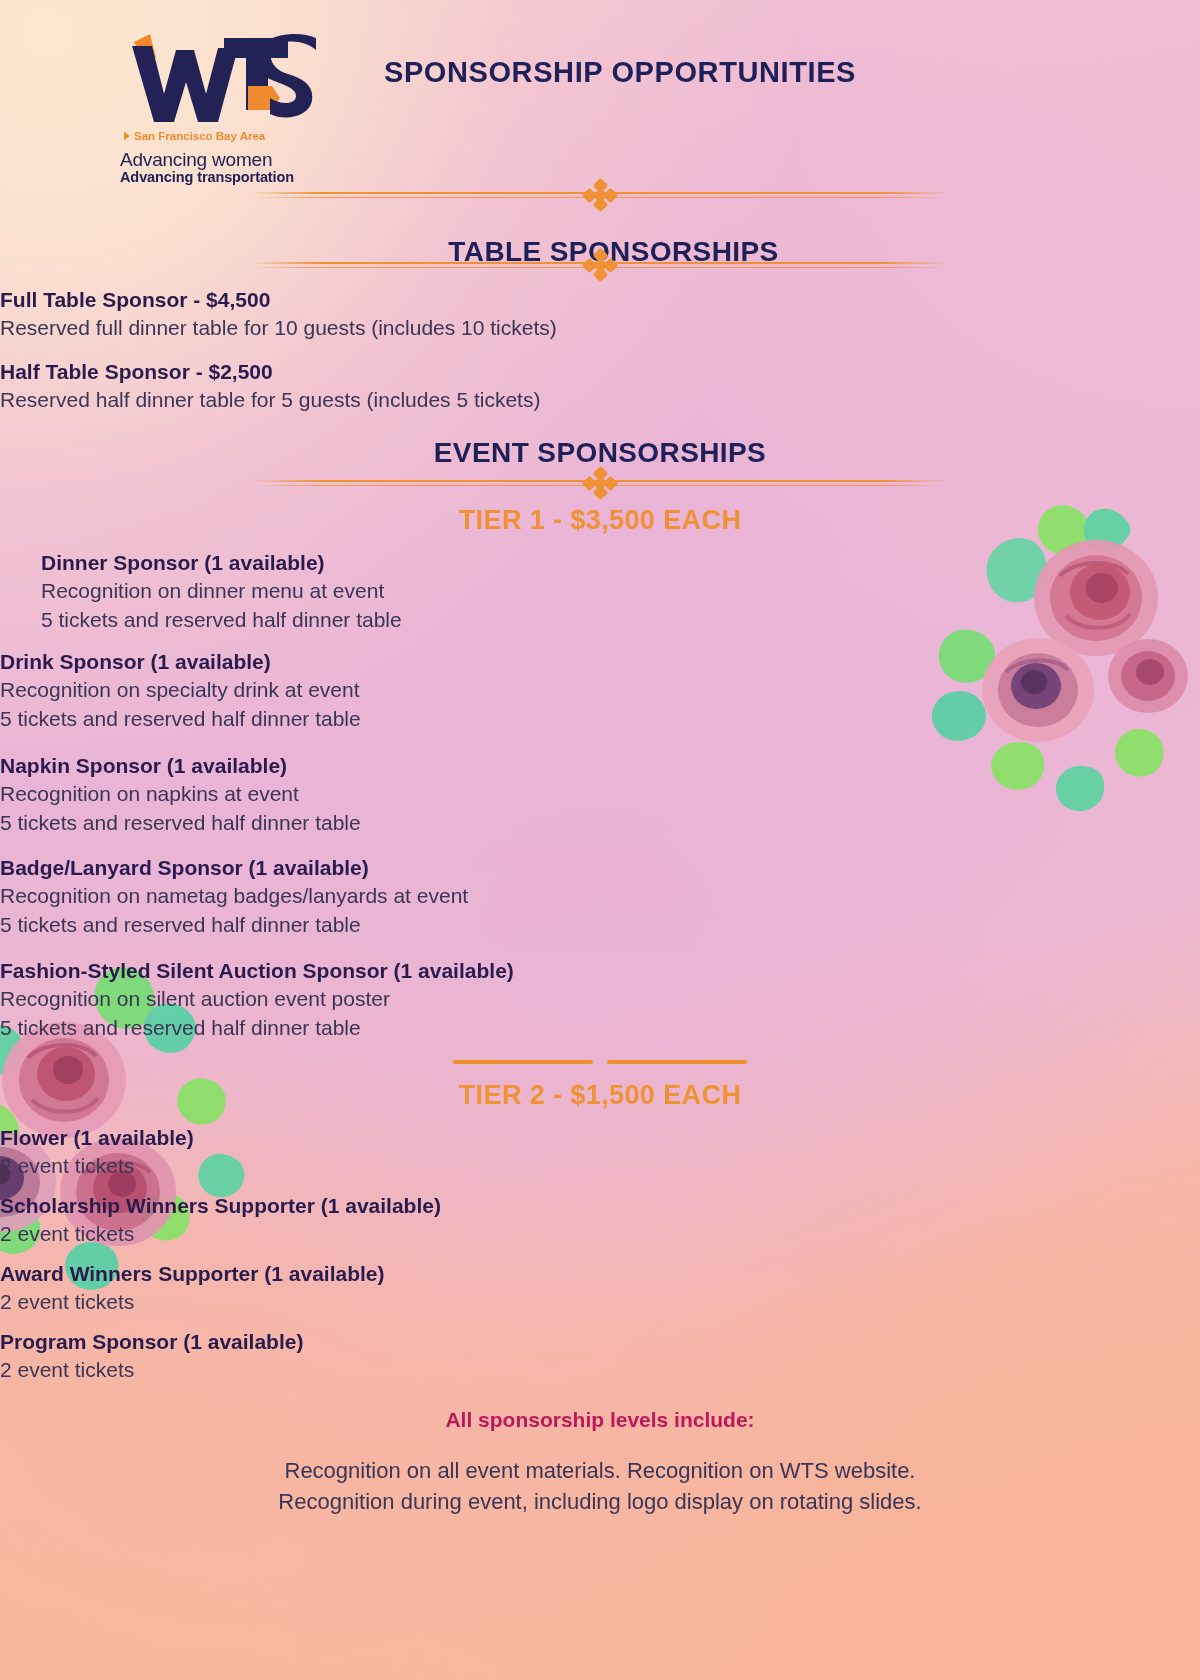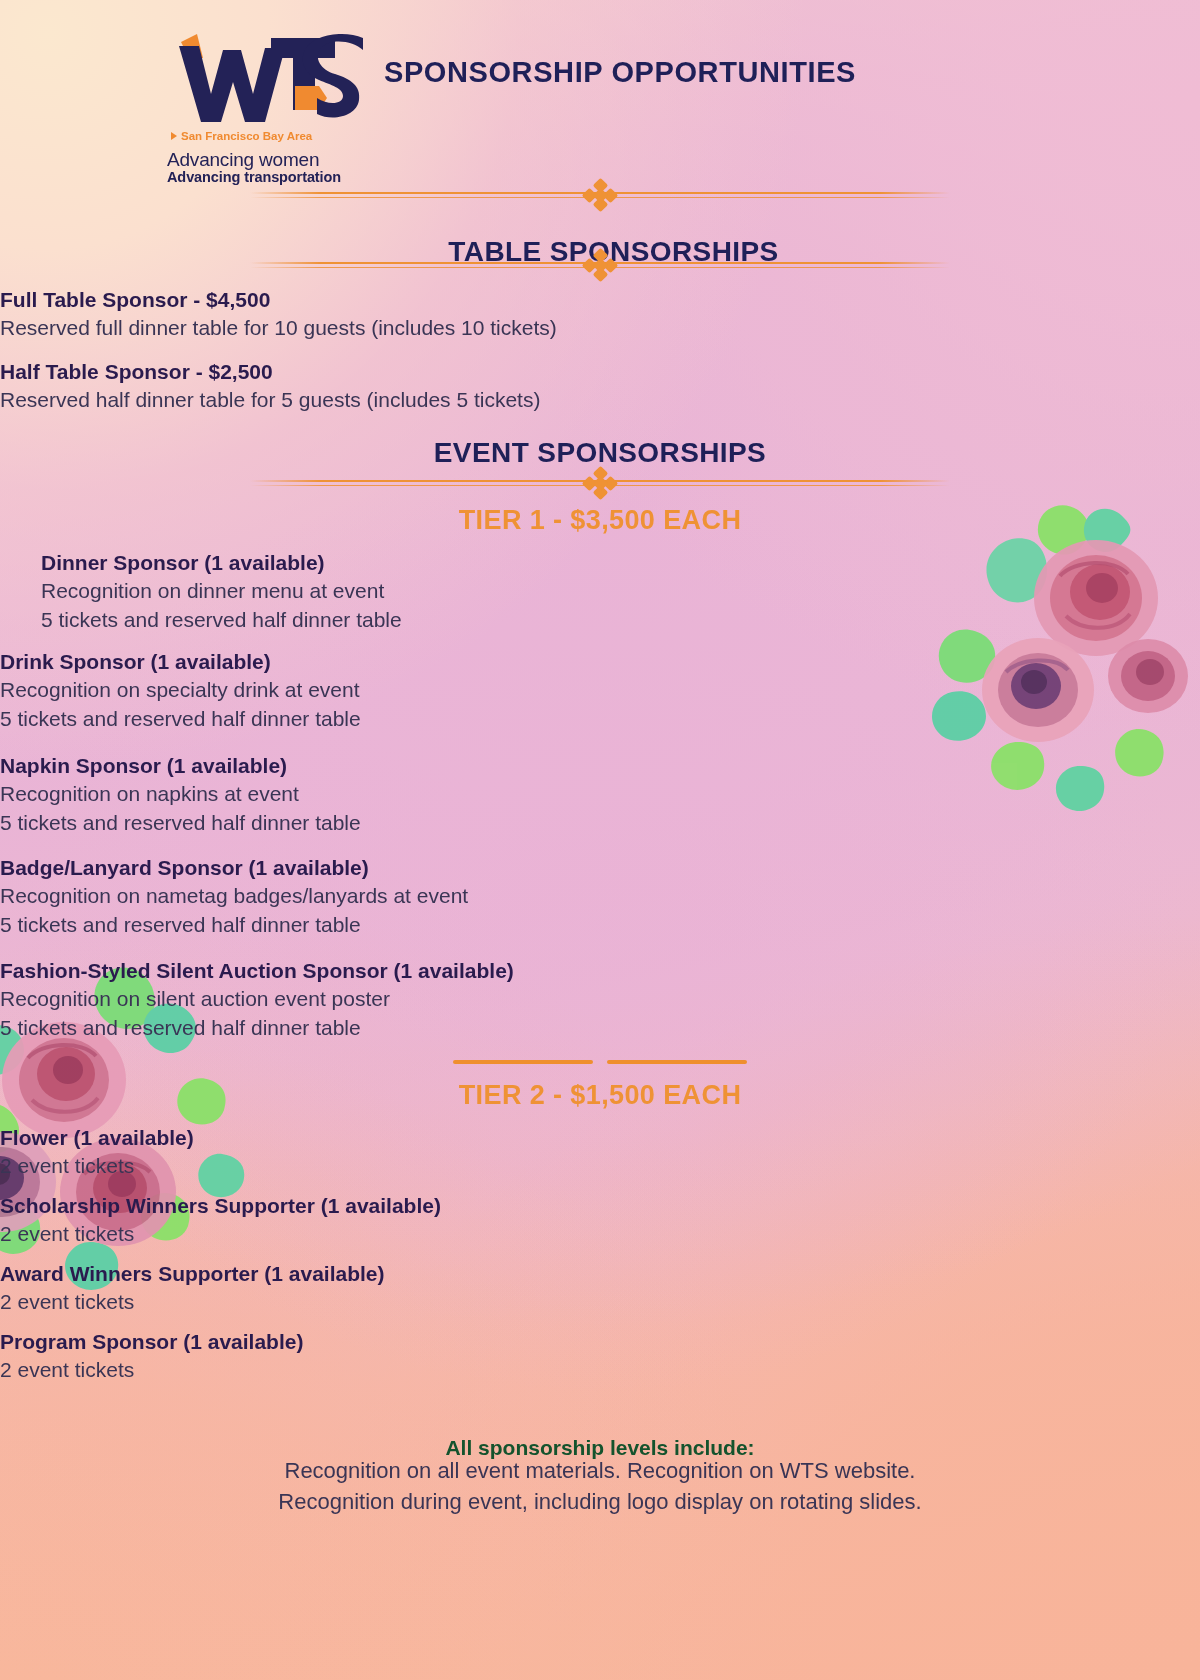--- a/index.html
+++ b/index.html
@@ -29,21 +29,21 @@
     position:absolute;inset:0;
     background:
       radial-gradient(70% 40% at 50% 55%, rgba(233,175,214,0.45) 0%, rgba(233,175,214,0) 70%),
       radial-gradient(60% 35% at 20% 78%, rgba(246,179,168,0.35) 0%, rgba(246,179,168,0) 70%);
   }
 
   
   .content{position:absolute;inset:0;}
 
   
-  .logo{position:absolute;left:120px;top:24px;width:200px;margin-left:47px;}
+  .logo{position:absolute;left:120px;top:24px;width:200px;}
   .logo svg{display:block;}
 
   
   .title-wrap{position:absolute;left:0;right:0;top:52px;text-align:center;}
   .title-1{
     font-size:40px;font-weight:700;letter-spacing:1.2px;
     color:#1f2058;line-height:1.12;
     padding-left:60px;
   }
   .title-2{
@@ -104,21 +104,21 @@
   }
 
   .split-div{
     display:flex;justify-content:center;align-items:center;gap:14px;
   }
   .split-div i{
     display:block;width:140px;height:4px;background:#ef8f2e;border-radius:2px;
   }
 
   .foot-head{
-    text-align:center;font-size:21px;font-weight:700;color:#14532d;margin-top:28px;
+    text-align:center;font-size:21px;font-weight:700;color:#be185d;
   }
   .foot-line{
     text-align:center;font-size:22px;font-weight:400;color:#3a3555;line-height:1.42;
   }
 
   
   .flower{position:absolute;pointer-events:none;}
   .flower-right{right:-10px;top:480px;width:300px;height:360px;}
   .flower-left{left:-40px;top:930px;width:320px;height:380px;}
 </style>

